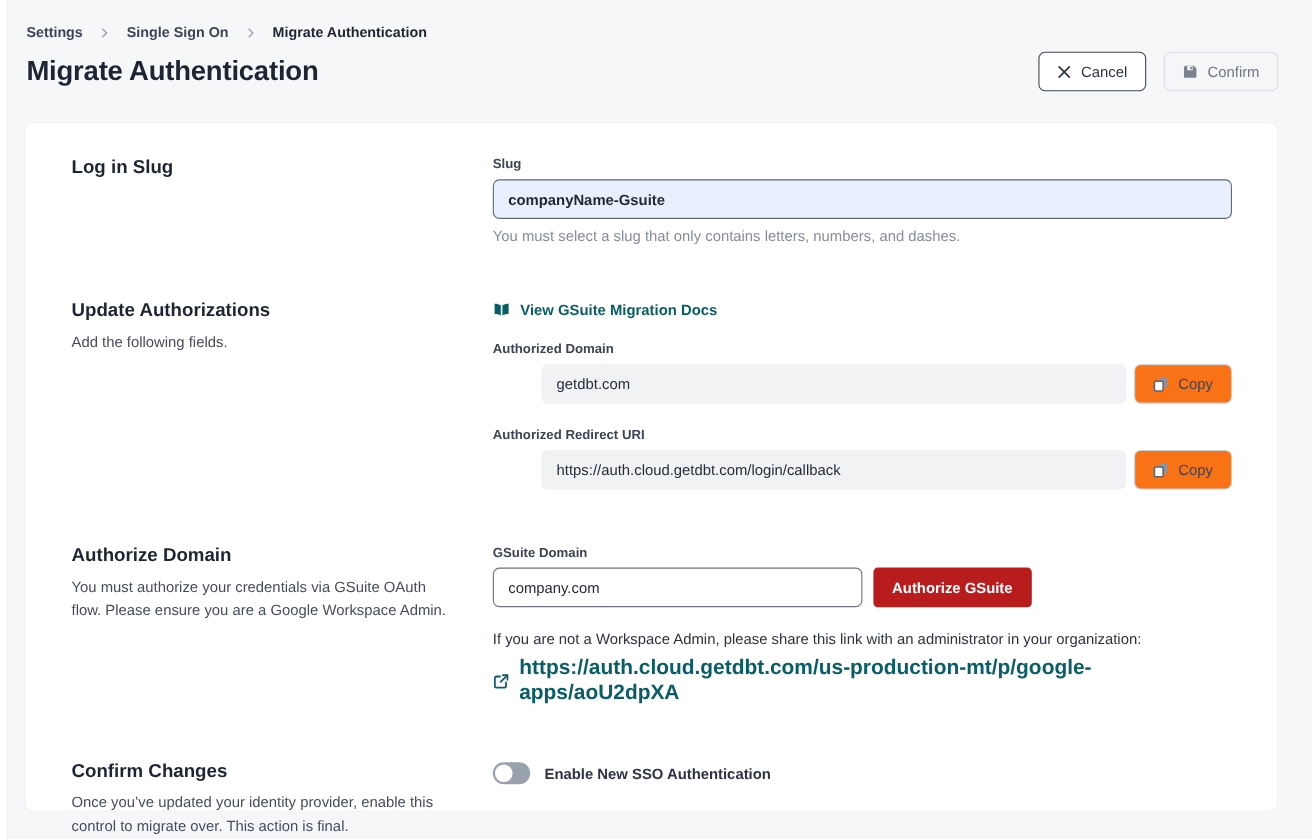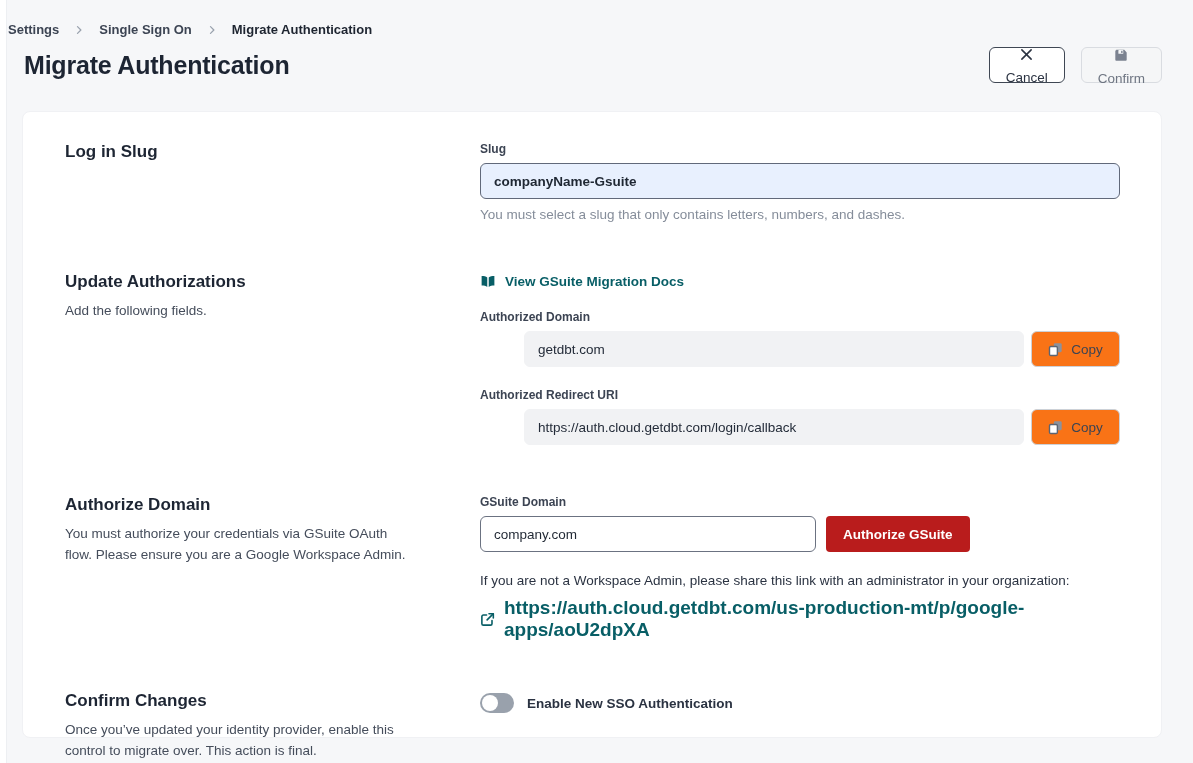--- a/index.html
+++ b/index.html
@@ -13,49 +13,48 @@
   }
   .left-strip {
     position: absolute; left: 0; top: 0; width: 7px; height: 100%;
     background: #ffffff; border-right: 1px solid #edeff2;
   }
   .page { padding-top: 22px; }
 
   
   .breadcrumb {
     display: flex; align-items: center; gap: 14px;
-    padding-left: 8px; font-size: 13px; font-weight: 700; color: #3c4453;
+    padding-left: 24px; font-size: 13px; font-weight: 700; color: #3c4453;
   }
   .crumb { cursor: pointer; }
   .crumb.current { color: #1d2430; }
   .crumb-sep { display: inline-flex; width: 12px; height: 12px; }
   .header-row {
     display: flex; justify-content: space-between; align-items: center;
     padding: 10px 31px 0 24px;
   }
   .page-title { font-size: 25px; font-weight: 700; color: #1d2533; letter-spacing: -0.2px; }
   .header-actions { display: flex; gap: 16px; }
   .btn {
     display: inline-flex; align-items: center; gap: 9px;
     height: 36px; padding: 0 16px; border-radius: 6px;
     font-size: 13.5px; font-weight: 400; cursor: pointer; background: #fff;
     font-family: inherit;
-    flex-direction: column;
   }
   .btn-cancel { border: 1px solid #3f4754; color: #2b3342; }
   .btn-confirm { border: 1px solid #d9dce1; background: #f5f6f7; color: #6e7582; }
   .icon { display: inline-flex; flex: none; }
 
   
   .card {
     margin: 28px 31px 0 22px; width: 1140px; height: 627px;
     background: #ffffff; border-radius: 8px; border: 1px solid #f0f1f4;
     padding: 30px 41px 0 42px;
   }
-  .row { display: flex; margin-bottom: 50px; gap: 32px; }
+  .row { display: flex; margin-bottom: 50px; }
   .row-left { width: 383px; flex: none; padding-right: 24px; }
   .row-right { flex: 1; min-width: 0; }
   .section-heading { font-size: 17px; font-weight: 700; color: #1d2533; margin-bottom: 9px; }
   .section-desc { font-size: 13.5px; color: #454d5b; line-height: 1.55; }
 
   .field-label { font-size: 12px; font-weight: 700; color: #3c4453; margin-bottom: 7px; }
   .text-input {
     width: 100%; height: 36px; border-radius: 6px; padding: 0 13px;
     font-size: 13.5px; color: #1f2733; font-family: inherit; outline: none;
   }

